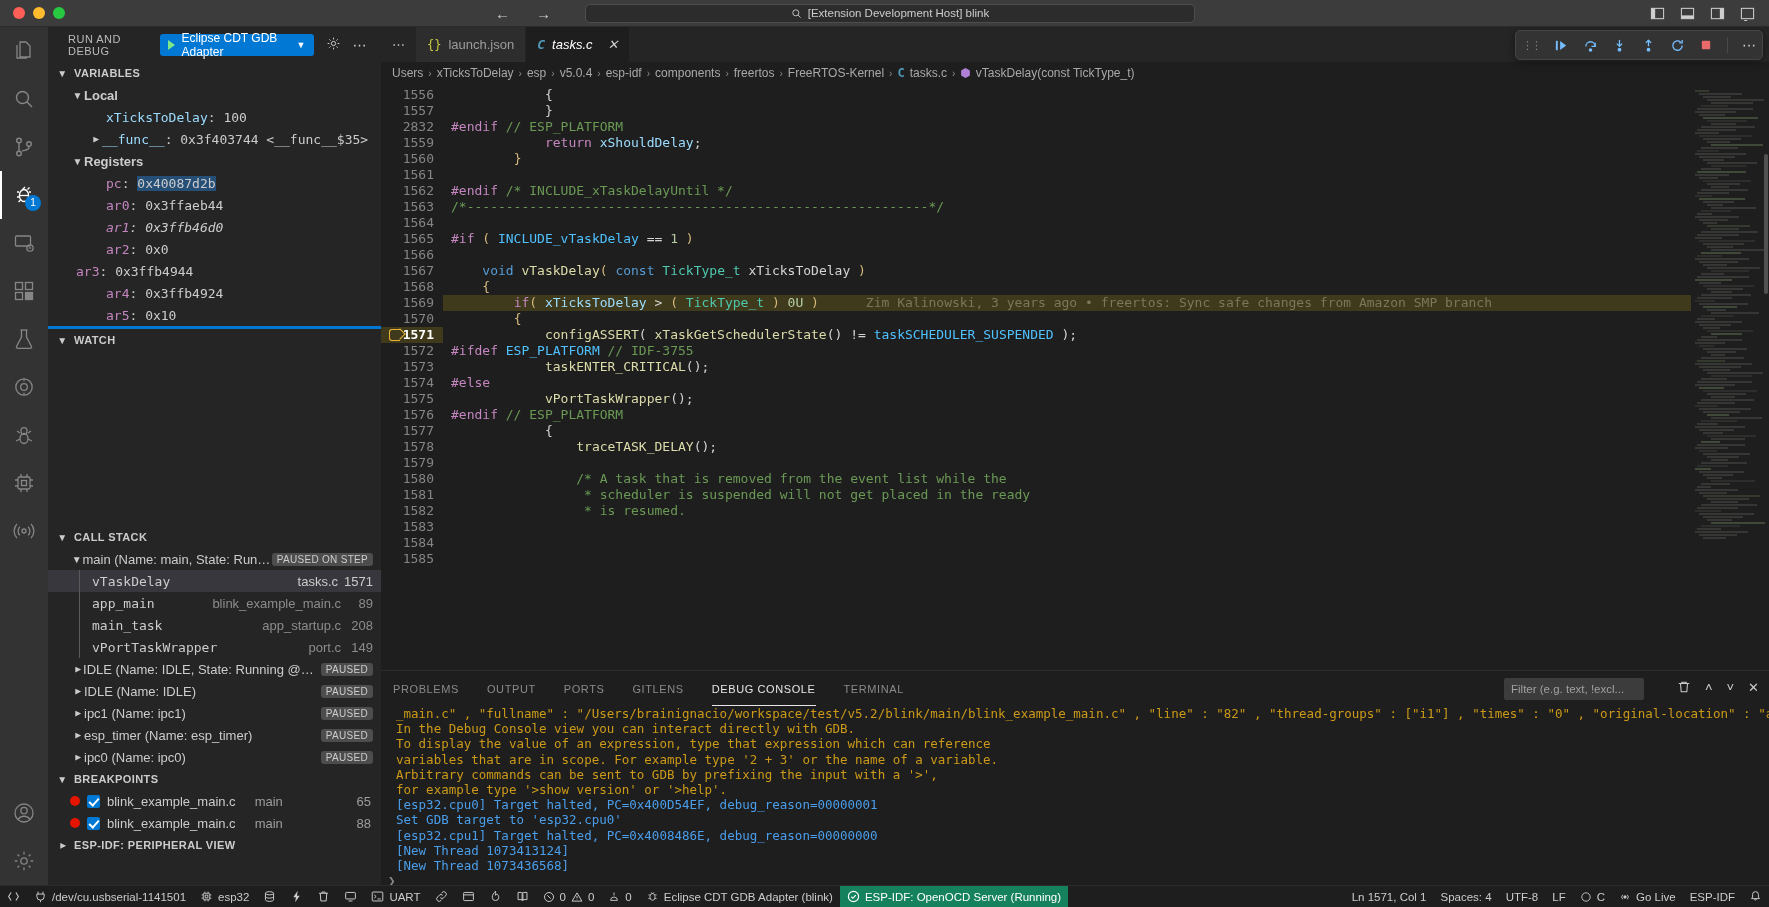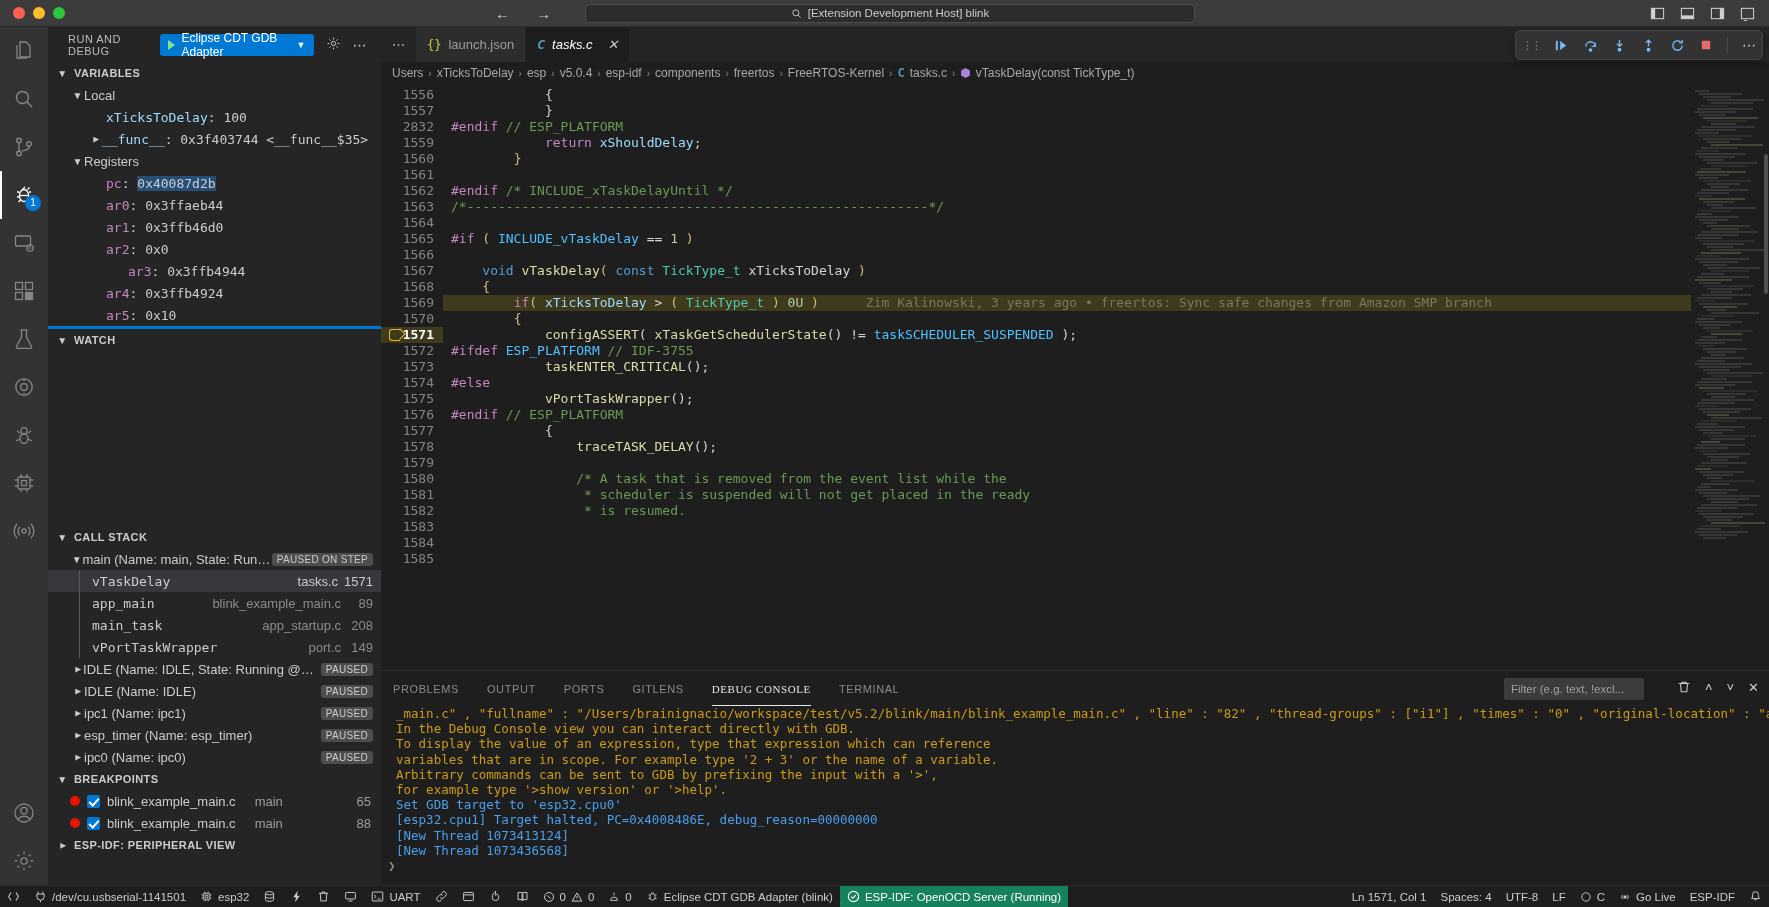--- a/index.html
+++ b/index.html
@@ -77,21 +77,21 @@
   .chev.right { transform:rotate(-90deg); }
 
   .tree-row {
     height:22px; display:flex; align-items:center; font-size:13px; white-space:nowrap;
     padding-right:8px; cursor:pointer;
   }
   .var-name { color:#9cdcfe; }
   .var-name.pink { color:#c586c0; }
   .var-val { color:#cccccc; }
   .val-hl { background:#264f78; }
-  .grp-label { color:#cccccc; font-weight:normal; }
+  .grp-label { color:#cccccc; font-weight:bold; }
 
   #variables-body { overflow:hidden; }
   .drag-line { height:3px; background:#0078d4; }
 
   #watch-sec { flex:0 0 auto; }
   #watch-body { height:175px; }
 
   .stack-row { height:22px; display:flex; align-items:center; font-size:13px; padding-right:8px;
                cursor:pointer; white-space:nowrap; }
   .stack-row.selected { background:#37373d; }
@@ -174,21 +174,21 @@
   .mm-line { position:absolute; height:2px; background:#53544f; }
   #mm-slider { position:absolute; right:0; top:0; width:5px; height:100%; }
   #mm-thumb { position:absolute; right:1px; width:4px; background:#5a5a5a; border-radius:2px; }
 
   
   #panel { height:215px; background:#1e1e1e; border-top:1px solid #2b2b2b; display:flex; flex-direction:column; }
   #paneltabs { height:35px; display:flex; align-items:center; padding-left:12px; gap:28px;
                position:relative; }
   .ptab { font-size:11px; letter-spacing:.6px; color:#8a8a8a; text-transform:uppercase; cursor:pointer;
           height:35px; display:flex; align-items:center; position:relative; }
-  .ptab.active { color:#e7e7e7;font-family:Liberation Serif, serif; }
+  .ptab.active { color:#e7e7e7; }
   .ptab.active:after { content:''; position:absolute; left:0; right:0; bottom:0; height:1px; background:#e7e7e7; }
   #panel-filter {
     position:absolute; right:125px; top:7px; width:140px; height:22px; background:#3c3c3c;
     border:1px solid #3c3c3c; border-radius:2px; color:#a0a0a0; font-size:11.5px;
     padding:0 6px; line-height:20px;
   }
   .panel-actions { position:absolute; right:10px; display:flex; gap:14px; color:#cccccc; font-size:13px; }
 
   #console { flex:1; overflow:hidden; padding:0 0 0 15px; position:relative; }
   .cons-line { font-size:12.5px; line-height:15.2px; font-family:"DejaVu Sans Mono",monospace; white-space:pre; }
@@ -384,31 +384,31 @@
       <div class="tree-row" style="padding-left:58px;">
         <span class="var-name pink mono">pc</span>
           <span class="mono">:&nbsp;</span>
         <span class="var-val val-hl mono">0x40087d2b</span>
       </div>
       <div class="tree-row" style="padding-left:58px;">
         <span class="var-name pink mono">ar0</span>
           <span class="mono">:&nbsp;</span>
         <span class="var-val mono">0x3ffaeb44</span>
       </div>
-      <div class="tree-row" style="padding-left:58px;">
+      <div class="tree-row" style="padding-left:58px;font-style:italic;">
         <span class="var-name pink mono">ar1</span>
           <span class="mono">:&nbsp;</span>
         <span class="var-val mono">0x3ffb46d0</span>
       </div>
       <div class="tree-row" style="padding-left:58px;">
         <span class="var-name pink mono">ar2</span>
           <span class="mono">:&nbsp;</span>
         <span class="var-val mono">0x0</span>
       </div>
-      <div class="tree-row" style="padding-left:80px;">
+      <div class="tree-row" style="padding-left:28px;">
         <span class="var-name pink mono">ar3</span>
           <span class="mono">:&nbsp;</span>
         <span class="var-val mono">0x3ffb4944</span>
       </div>
       <div class="tree-row" style="padding-left:58px;">
         <span class="var-name pink mono">ar4</span>
           <span class="mono">:&nbsp;</span>
         <span class="var-val mono">0x3ffb4924</span>
       </div>
       <div class="tree-row" style="padding-left:58px;">
@@ -841,20 +841,21 @@
       </div>
       <div id="console">
           <div class="cons-line c-orange">_main.c" , "fullname" : "/Users/brainignacio/workspace/test/v5.2/blink/main/blink_example_main.c" , "line" : "82" , "thread-groups" : ["i1"] , "times" : "0" , "original-location" : "app_main"}]</div>
           <div class="cons-line c-orange"></div>
           <div class="cons-line c-orange">In the Debug Console view you can interact directly with GDB.</div>
           <div class="cons-line c-orange">To display the value of an expression, type that expression which can reference</div>
           <div class="cons-line c-orange">variables that are in scope. For example type '2 + 3' or the name of a variable.</div>
           <div class="cons-line c-orange">Arbitrary commands can be sent to GDB by prefixing the input with a '&gt;',</div>
           <div class="cons-line c-orange">for example type '&gt;show version' or '&gt;help'.</div>
           <div class="cons-line c-orange"></div>
+          <div class="cons-line c-blue">[esp32.cpu0] Target halted, PC=0x400D54EF, debug_reason=00000001</div>
           <div class="cons-line c-blue">Set GDB target to 'esp32.cpu0'</div>
           <div class="cons-line c-blue">[esp32.cpu1] Target halted, PC=0x4008486E, debug_reason=00000000</div>
           <div class="cons-line c-blue">[New Thread 1073413124]</div>
           <div class="cons-line c-blue">[New Thread 1073436568]</div>
           <div class="cons-line c-grey" style="margin-left: -8px;">❯</div>
         </div>
     </div>
   </div>
 </div>
 

